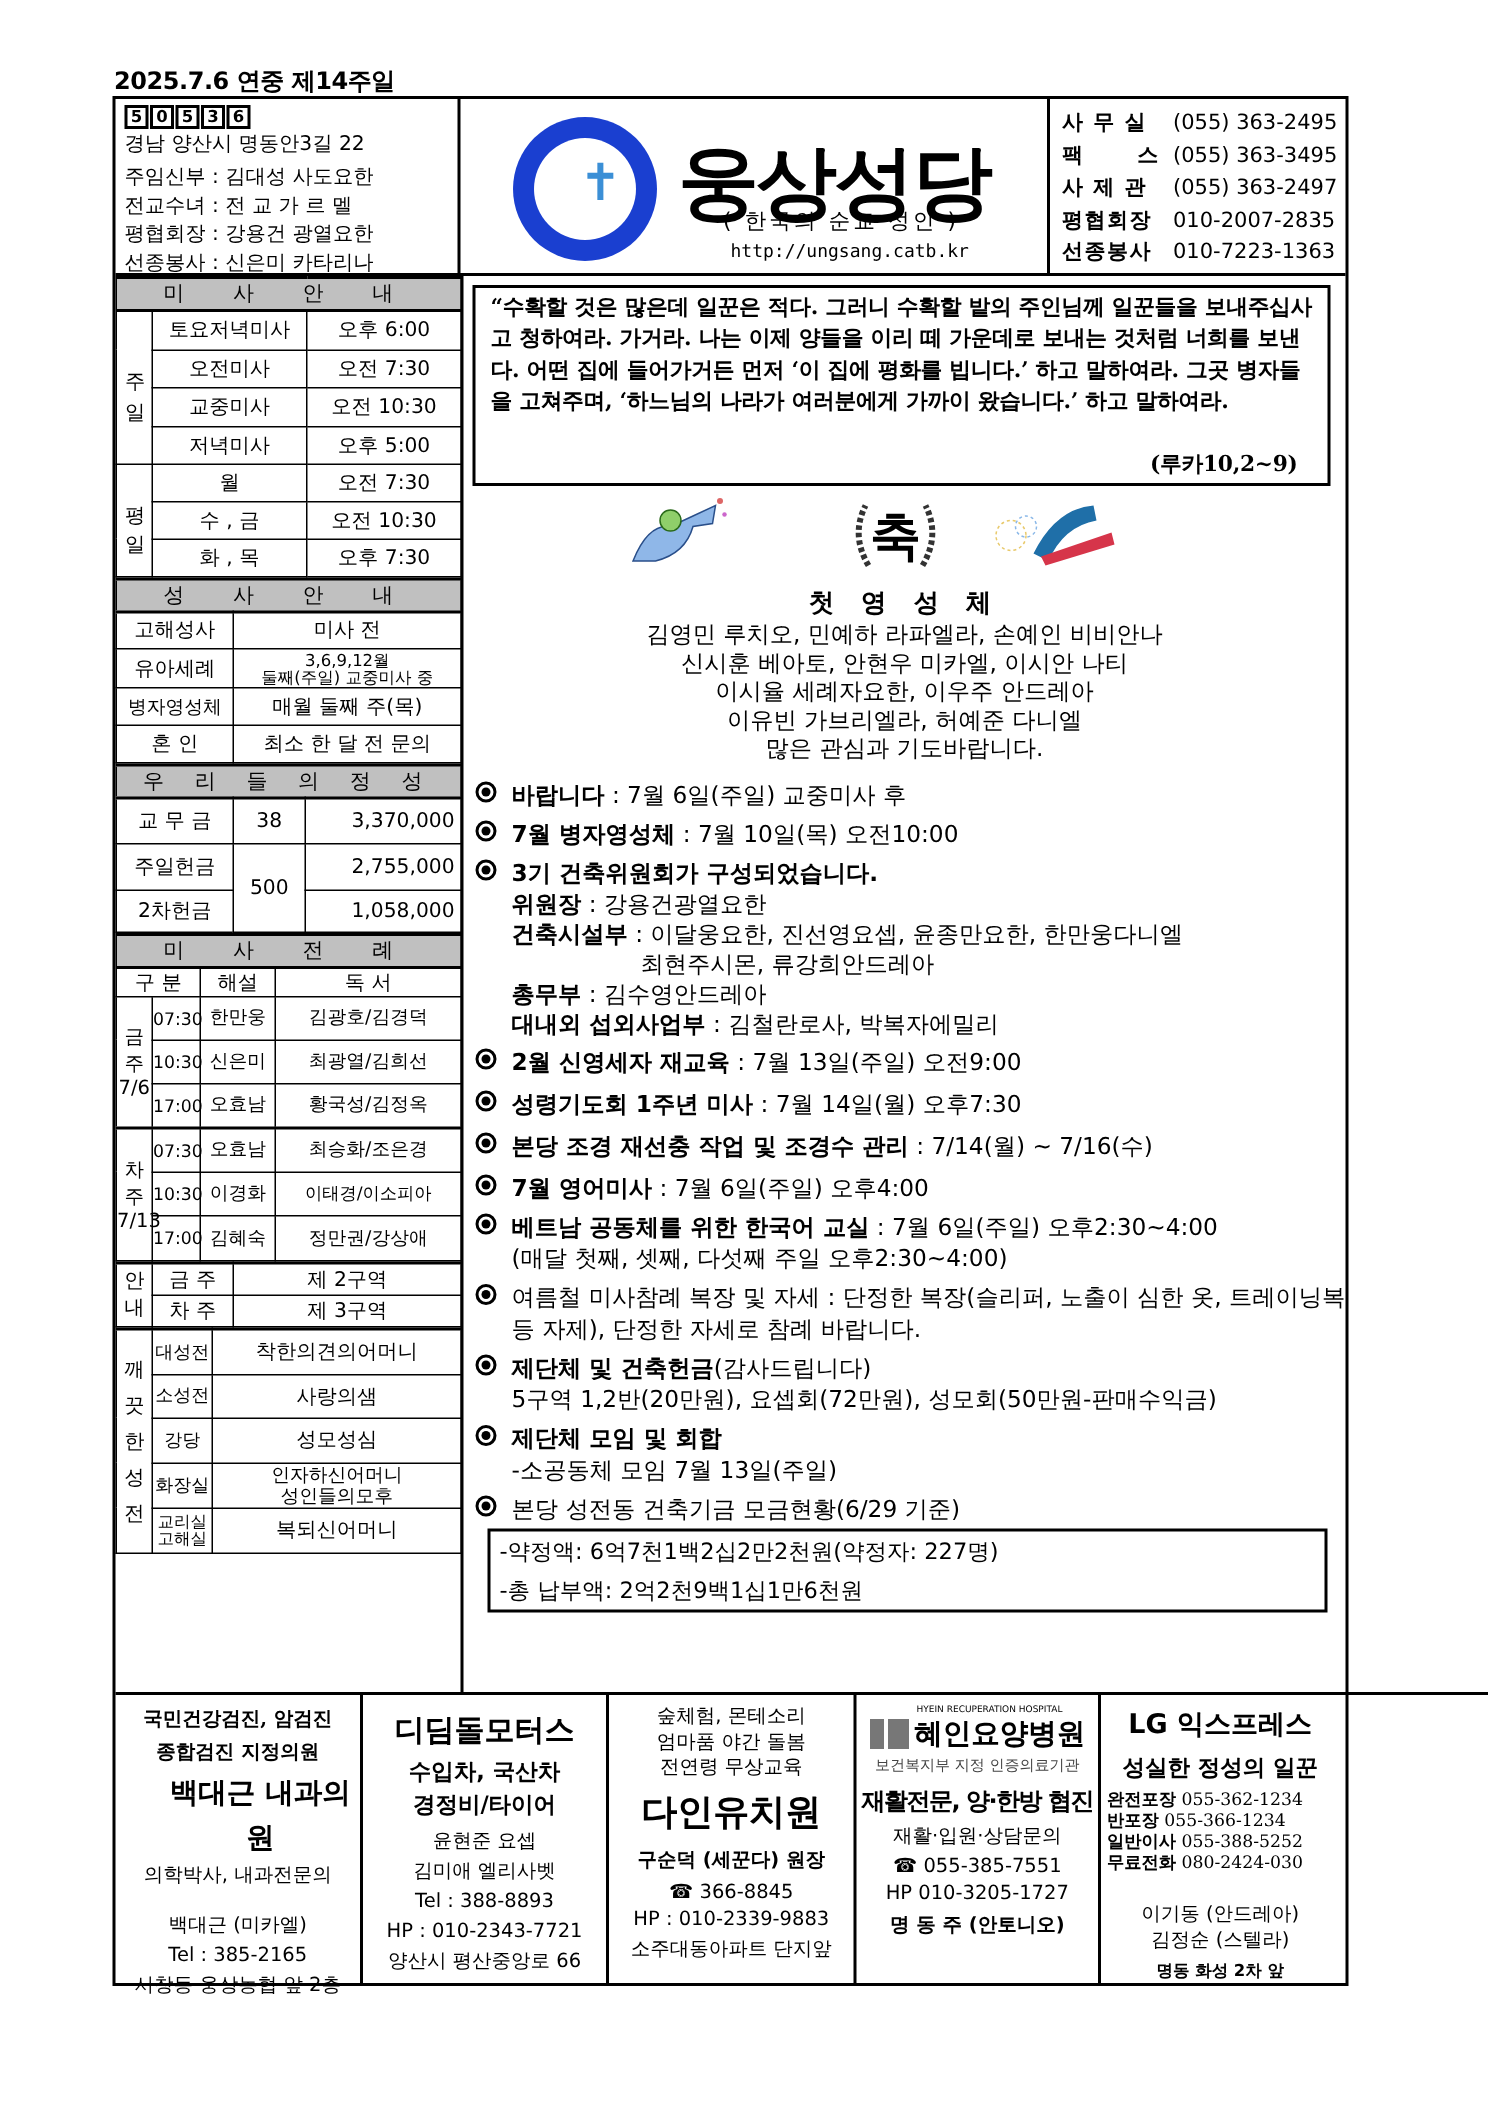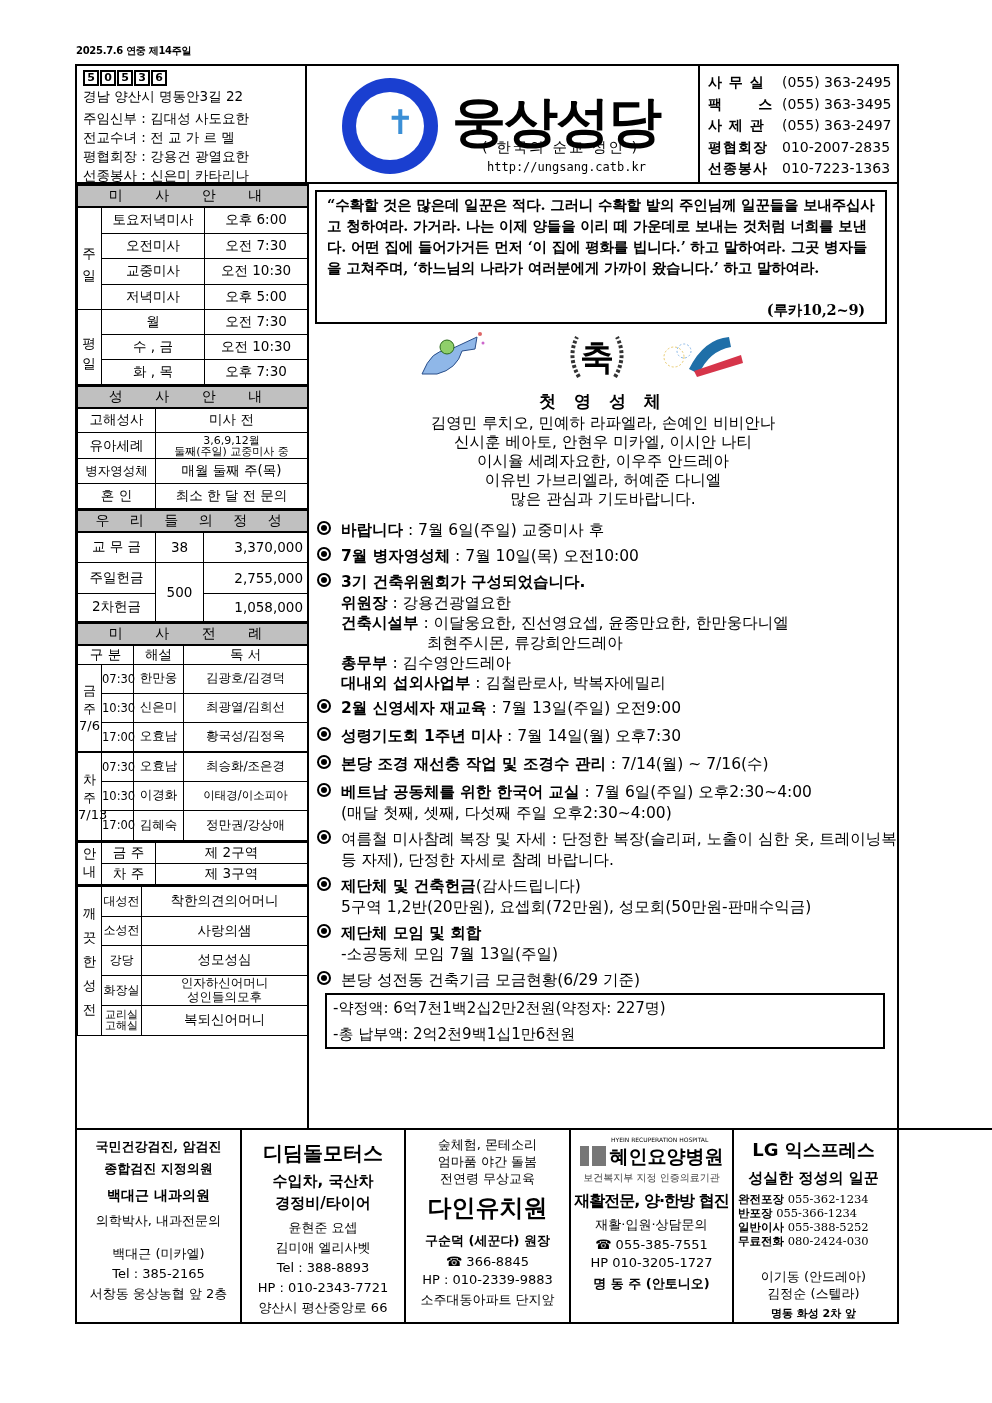--- a/index.html
+++ b/index.html
@@ -1,18 +1,18 @@
 <!DOCTYPE html>
 <html><head>
 <meta charset="utf-8">
 <style>
   * { box-sizing: border-box; margin: 0; padding: 0; }
   html, body { width: 992px; height: 1403px; background: #fff; }
   body { font-family: "DejaVu Sans", sans-serif; color: #000; position: relative; overflow: hidden; }
-  .date-line { position: absolute; left: 76px; top: 44px; font-size: 10px; font-weight: bold; letter-spacing: -0.3px; }
+  .date-line { position: absolute; left: 76px; top: 44px; font-size: 16px; font-weight: bold; letter-spacing: -0.3px; }
   .page { position: absolute; left: 75px; top: 64px; width: 824px; height: 1260px; border: 2px solid #000; }
 
   
   .hdr { position: absolute; left: 0; top: 0; width: 820px; height: 118px; border-bottom: 2px solid #000; }
   .hdr-left { position: absolute; left: 0; top: 0; width: 230px; height: 116px; border-right: 2px solid #000; padding: 4px 0 0 6px; font-size: 13.5px; line-height: 19px; }
   .zip { display: flex; gap: 1px; margin-bottom: 1px; }
   .zip span { display: inline-block; width: 16px; height: 16px; border: 2px solid #000; text-align: center; font-size: 11px; line-height: 12px; font-weight: bold; }
   .hdr-center { position: absolute; left: 230px; top: 0; width: 393px; height: 116px; border-right: 2px solid #000; }
   .logo { position: absolute; left: 35px; top: 12px; width: 96px; height: 96px; border-radius: 50%; background: #1a3fd0; }
   .logo-inner { position: absolute; left: 14px; top: 14px; width: 68px; height: 68px; border-radius: 50%; background: #fff; }
@@ -381,37 +381,38 @@
       <div class="ni" style="margin-bottom:5px;"><span class="bullet"></span><span class="b">3기 건축위원회가 구성되었습니다.</span>
         <div style="line-height:20px;"><span class="b">위원장</span><span> : 강용건광열요한</span></div>
         <div style="line-height:20px;"><span class="b">건축시설부</span><span> : 이달웅요한, 진선영요셉, 윤종만요한, 한만웅다니엘</span></div>
         <div style="line-height:20px;padding-left:86px;"><span>최현주시몬, 류강희안드레아</span></div>
         <div style="line-height:20px;"><span class="b">총무부</span><span> : 김수영안드레아</span></div>
         <div style="line-height:20px;"><span class="b">대내외 섭외사업부</span><span> : 김철란로사, 박복자에밀리</span></div>
       </div>
       <div class="ni" style="margin-bottom:7px;"><span class="bullet"></span><span class="b">2월 신영세자 재교육</span><span> : 7월 13일(주일) 오전9:00</span></div>
       <div class="ni" style="margin-bottom:7px;"><span class="bullet"></span><span class="b">성령기도회 1주년 미사</span><span> : 7월 14일(월) 오후7:30</span></div>
       <div class="ni" style="margin-bottom:7px;"><span class="bullet"></span><span class="b">본당 조경 재선충 작업 및 조경수 관리</span><span> : 7/14(월) ~ 7/16(수)</span></div>
+      <div class="ni" style="margin-bottom:5px;"><span class="bullet"></span><span class="b">7월 영어미사</span><span> : 7월 6일(주일) 오후4:00</span></div>
       <div class="ni" style="margin-bottom:5px;"><span class="bullet"></span><span class="b">베트남 공동체를 위한 한국어 교실</span><span> : 7월 6일(주일) 오후2:30~4:00</span><div>(매달 첫째, 셋째, 다섯째 주일 오후2:30~4:00)</div></div>
       <div class="ni" style="margin-bottom:5px;"><span class="bullet"></span><span>여름철 미사참례 복장 및 자세 : 단정한 복장(슬리퍼, 노출이 심한 옷, 트레이닝복 등 자제), 단정한 자세로 참례 바랍니다.</span></div>
       <div class="ni" style="margin-bottom:5px;"><span class="bullet"></span><span class="b">제단체 및 건축헌금</span><span>(감사드립니다)</span><div>5구역 1,2반(20만원), 요셉회(72만원), 성모회(50만원-판매수익금)</div></div>
       <div class="ni" style="margin-bottom:5px;"><span class="bullet"></span><span class="b">제단체 모임 및 회합</span><div>-소공동체 모임 7월 13일(주일)</div></div>
       <div class="ni" style="margin-bottom:2px;"><span class="bullet"></span><span class="b" style="font-weight:normal;">본당 성전동 건축기금 모금현황(6/29 기준)</span></div>
       <div class="fund-box">
         <div>-약정액: 6억7천1백2십2만2천원(약정자: 227명)</div>
         <div>-총 납부액: 2억2천9백1십1만6천원</div>
       </div>
     </div>
   </div>
 
   <div class="ads">
     <div class="ad" style="width:165px;">
       <div style="font-weight:bold;font-family:'DejaVu Serif',serif;font-size:13px;line-height:22px;">국민건강검진, 암검진</div>
       <div style="font-weight:bold;font-family:'DejaVu Serif',serif;font-size:13px;line-height:22px;">종합검진 지정의원</div>
-      <div style="font-weight:bold;font-size:14px;line-height:30px;">백대근 내과의원</div>
+      <div style="font-weight:bold;font-size:19px;line-height:30px;padding-left:30px;">백대근 내과의원</div>
       <div style="line-height:22px;">의학박사, 내과전문의</div>
       <div style="height:12px;"></div>
       <div style="line-height:20px;">백대근 (미카엘)</div>
       <div style="line-height:20px;">Tel : 385-2165</div>
       <div style="line-height:20px;">서창동 웅상농협 앞 2층</div>
     </div>
     <div class="ad" style="width:164px;">
       <div style="font-weight:bold;font-size:20px;line-height:34px;">디딤돌모터스</div>
       <div style="font-weight:bold;font-size:15px;line-height:22px;">수입차, 국산차</div>
       <div style="font-weight:bold;font-size:15px;line-height:22px;">경정비/타이어</div>

